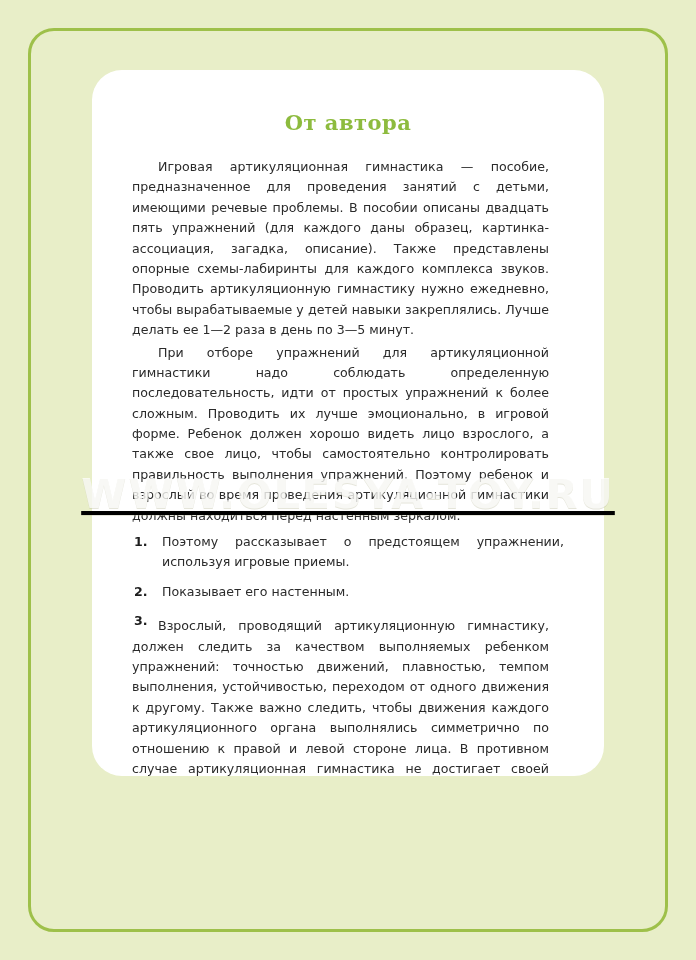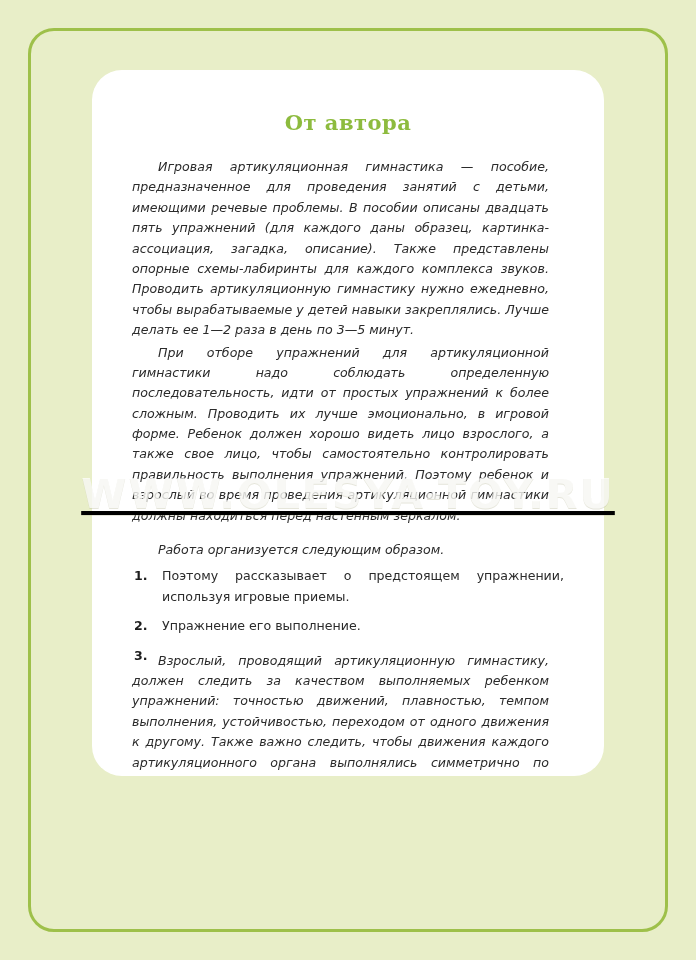--- a/index.html
+++ b/index.html
@@ -50,21 +50,20 @@
     color: #2b2b2b;
     font-family: "DejaVu Sans", sans-serif;
     font-size: 12.6px;
     line-height: 1.62;
     text-align: justify;
     text-justify: inter-word;
   }
   p.para {
     margin: 0 15px 2px 0;
     text-indent: 26px;
-    font-style: italic;
   }
   p.para.spaced {
     margin-top: 14px;
   }
   ol.steps {
     list-style: none;
     margin: 6px 0 0 0;
     padding: 0;
     counter-reset: stepcnt;
   }
@@ -110,30 +109,29 @@
 <body>
 
 <div class="page-frame"></div>
 
 <div class="card">
   <div class="doc-title">От автора</div>
 
   <div class="body-text">
     <p class="para">Игровая артикуляционная гимнастика — пособие, предназначенное для проведения занятий с детьми, имеющими речевые проблемы. В пособии описаны двадцать пять упражнений (для каждого даны образец, картинка-ассоциация, загадка, описание). Также представлены опорные схемы-лабиринты для каждого комплекса звуков. Проводить артикуляционную гимнастику нужно ежедневно, чтобы вырабатываемые у детей навыки закреплялись. Лучше делать ее 1—2 раза в день по 3—5 минут.</p>
     <p class="para">При отборе упражнений для артикуляционной гимнастики надо соблюдать определенную последовательность, идти от простых упражнений к более сложным. Проводить их лучше эмоционально, в игровой форме. Ребенок должен хорошо видеть лицо взрослого, а также свое лицо, чтобы самостоятельно контролировать правильность выполнения упражнений. Поэтому ребенок и взрослый во время проведения артикуляционной гимнастики должны находиться перед настенным зеркалом.</p>
-    <p class="para spaced">Работа организуется следующим образом.</p>
 
     <ol class="steps">
       <li>
         <span class="num">1.</span>
         <span>Поэтому рассказывает о предстоящем упражнении, используя игровые приемы.</span>
       </li>
       <li>
         <span class="num">2.</span>
-        <span>Упражнение его выполнение.</span>
+        <span>Показывает его настенным.</span>
       </li>
       <li>
         <span class="num">3.</span>
       </li>
     </ol>
 
     <p class="para spaced">Взрослый, проводящий артикуляционную гимнастику, должен следить за качеством выполняемых ребенком упражнений: точностью движений, плавностью, темпом выполнения, устойчивостью, переходом от одного движения к другому. Также важно следить, чтобы движения каждого артикуляционного органа выполнялись симметрично по отношению к правой и левой стороне лица. В противном случае артикуляционная гимнастика не достигает своей цели.</p>
   </div>
 </div>
 

